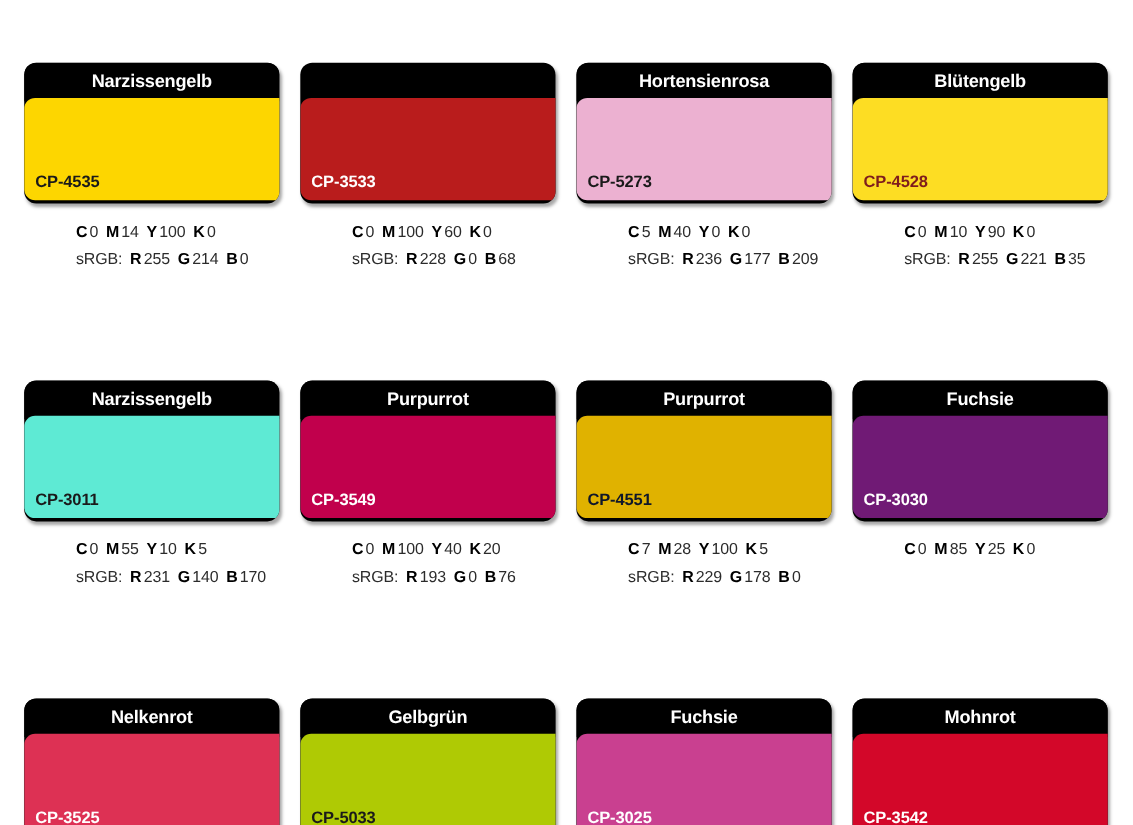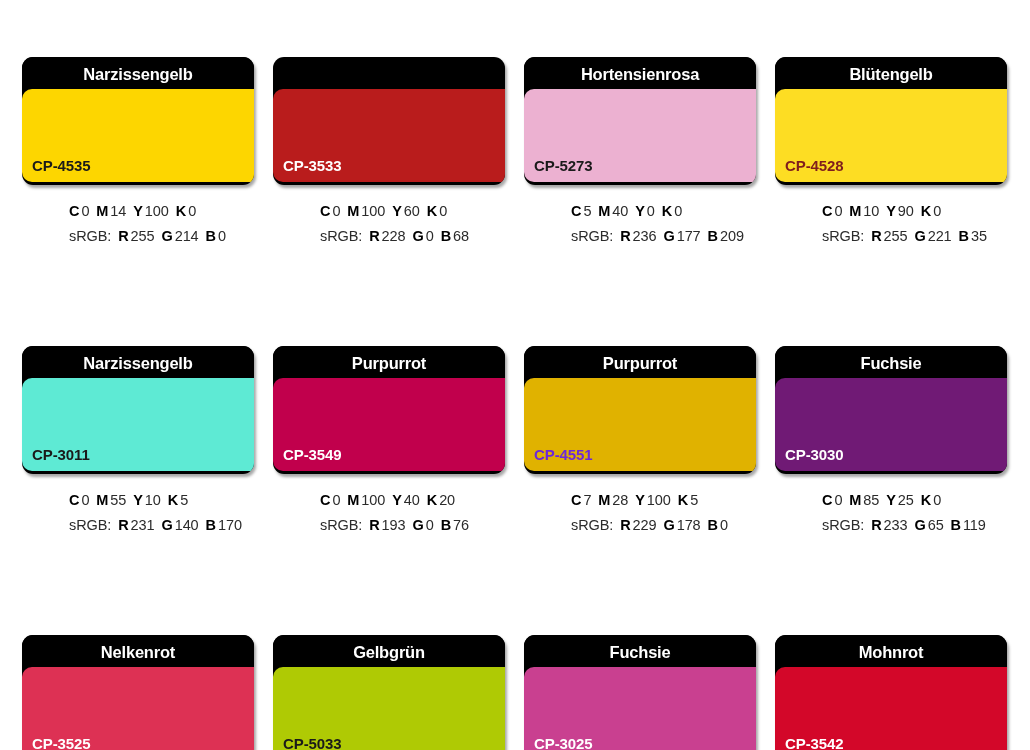--- a/index.html
+++ b/index.html
@@ -195,40 +195,39 @@
           <div class="val-line"><span class="k">C</span><span class="v">0</span><span class="k">M</span><span class="v">100</span><span class="k">Y</span><span class="v">40</span><span class="k">K</span><span class="v">20</span></div>
           <div class="val-line"><span class="srgb-label">sRGB:</span><span class="k">R</span><span class="v">193</span><span class="k">G</span><span class="v">0</span><span class="k">B</span><span class="v">76</span></div>
         </div>
       </div>
       <div class="card">
         <div class="chip">
           <div class="chip-header">
             <span class="chip-name">Purpurrot</span>
           </div>
           <div class="chip-swatch" style="background: rgb(224, 178, 0);">
-            <div class="chip-code" style="color: #6d28d9; margin-top: 16px;">CP-4551</div>
+            <div class="chip-code" style="color: #0f172a; margin-top: 16px;">CP-4551</div>
           </div>
         </div>
         <div class="values">
           <div class="val-line"><span class="k">C</span><span class="v">7</span><span class="k">M</span><span class="v">28</span><span class="k">Y</span><span class="v">100</span><span class="k">K</span><span class="v">5</span></div>
           <div class="val-line"><span class="srgb-label">sRGB:</span><span class="k">R</span><span class="v">229</span><span class="k">G</span><span class="v">178</span><span class="k">B</span><span class="v">0</span></div>
         </div>
       </div>
       <div class="card">
         <div class="chip">
           <div class="chip-header">
             <span class="chip-name">Fuchsie</span>
           </div>
           <div class="chip-swatch" style="background: #701a75; padding-left: 20px;">
             <div class="chip-code" style="color: rgb(255, 255, 255);">CP-3030</div>
           </div>
         </div>
         <div class="values">
           <div class="val-line"><span class="k">C</span><span class="v">0</span><span class="k">M</span><span class="v">85</span><span class="k">Y</span><span class="v">25</span><span class="k">K</span><span class="v">0</span></div>
-          <div class="val-line"><span class="srgb-label">sRGB:</span><span class="k">R</span><span class="v">233</span><span class="k">G</span><span class="v">65</span><span class="k">B</span><span class="v">119</span></div>
         </div>
       </div>
       <div class="card">
         <div class="chip">
           <div class="chip-header">
             <span class="chip-name">Nelkenrot</span>
           </div>
           <div class="chip-swatch" style="background: rgb(221, 49, 84);">
             <div class="chip-code" style="color: rgb(255, 255, 255);">CP-3525</div>
           </div>

